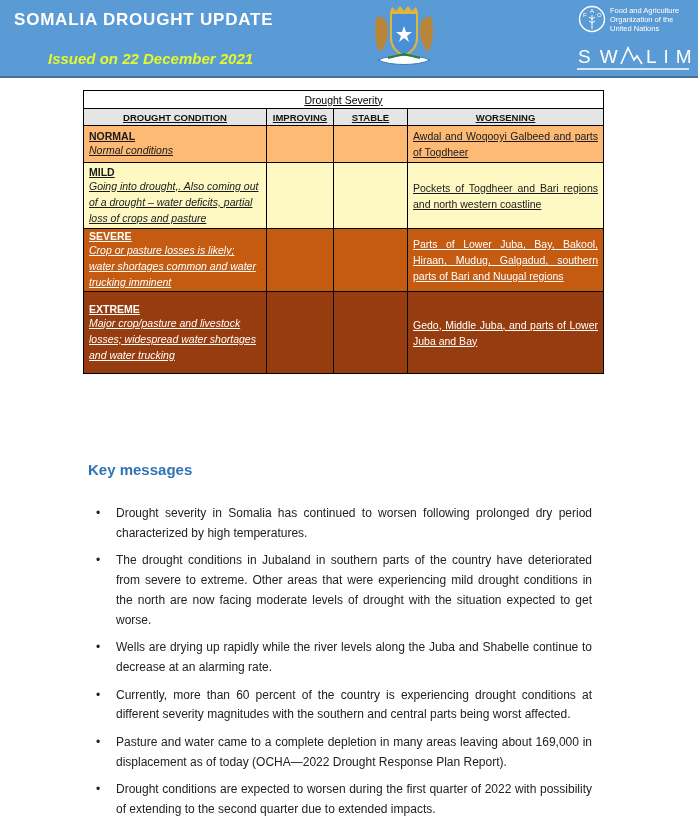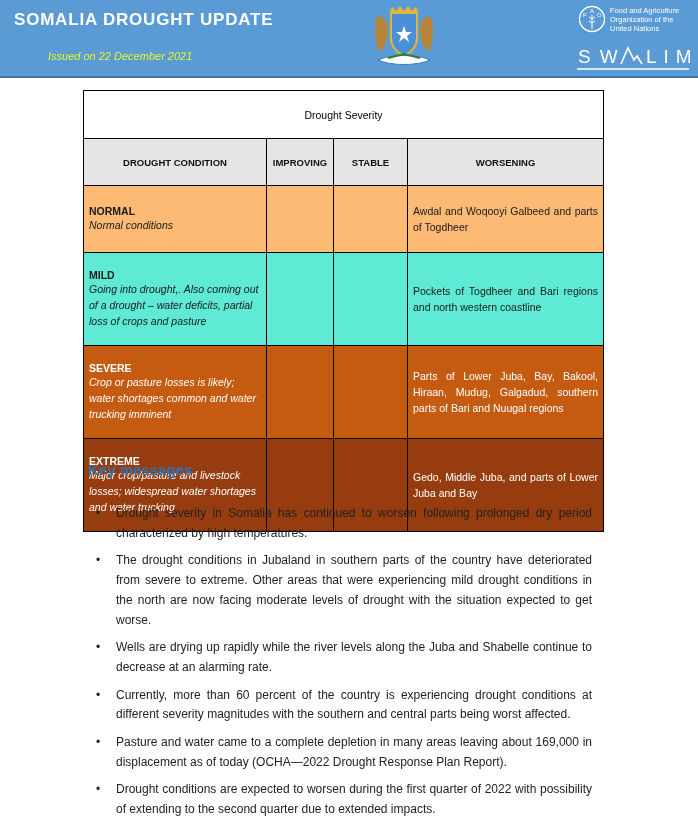--- a/index.html
+++ b/index.html
@@ -1,34 +1,34 @@
 <!DOCTYPE html>
 <html><head>
 <meta charset="utf-8">
 <style>
   html, body { margin: 0; padding: 0; }
   body { width: 698px; height: 823px; background: #ffffff; font-family: "Liberation Sans", "DejaVu Sans", sans-serif; position: relative; overflow: hidden; }
   .header { position: absolute; left: 0; top: 0; width: 698px; height: 76px; background: #5b9bd5; border-bottom: 2px solid #41719c; }
   .title { position: absolute; left: 14px; top: 10px; color: #ffffff; font-weight: bold; font-size: 17px; letter-spacing: 0.8px; }
-  .issued { position: absolute; left: 48px; top: 50px; color: #e5f82a; font-weight: normal; font-style: italic; font-size: 11px; }
+  .issued { position: absolute; left: 48px; top: 50px; color: #e5f82a; font-weight: bold; font-style: italic; font-size: 15px; }
   .coat { position: absolute; left: 368px; top: 4px; width: 72px; height: 66px; }
   .fao { position: absolute; left: 578px; top: 3px; height: 32px; display: flex; align-items: center; }
   .fao-logo { width: 28px; height: 28px; }
   .fao-text { color: #ffffff; font-size: 7.5px; line-height: 9px; margin-left: 4px; width: 90px; }
   .swalim { position: absolute; left: 576px; top: 42px; width: 114px; height: 30px; }
 
   table.sev { position: absolute; left: 83px; top: 90px; width: 520px; border-collapse: collapse; font-size: 10.5px; table-layout: fixed; }
-  table.sev td, table.sev th { border: 1px solid #000; padding: 16px 5px; vertical-align: middle; }
+  table.sev td, table.sev th { border: 1px solid #000; padding: 1px 5px; vertical-align: middle; text-decoration: underline; }
   .cap { background: #fff; text-align: center; font-weight: normal; height: 15px; color: #000; }
   .colh th { background: #e5e5e5; font-weight: bold; font-size: 9.5px; text-align: center; height: 14px; color: #111; }
   .cond-title { font-weight: bold; display: block; }
   .cond-desc { font-style: italic; display: block; line-height: 16px; }
   .worse { text-align: justify; line-height: 16px; }
   .normal td { background: #fdba74; color: #1a1a1a; height: 34px; }
-  .mild td { background: #5eead4; color: #1a1a1a; }
+  .mild td { background: #fef9c3; color: #1a1a1a; }
   .moderate td { background: #ffc000; color: #1a1a1a; }
   .severe td { background: #c55a11; color: #ffffff; }
   .extreme td { background: #963c0f; color: #ffffff; }
 
   .km-title { position: absolute; left: 88px; top: 461px; color: #2e74b5; font-weight: bold; font-size: 15px; }
   ul.km { position: absolute; left: 88px; top: 496px; width: 512px; margin: 0; padding: 0; list-style: none; font-size: 12px; color: #222; }
   ul.km li { position: relative; padding-left: 20px; line-height: 19.7px; text-align: justify; margin: 8px; }
   ul.km li::before { content: "\2022"; position: absolute; left: 0; top: 0; font-size: 12px; color: #222; }
 </style>
 </head>

